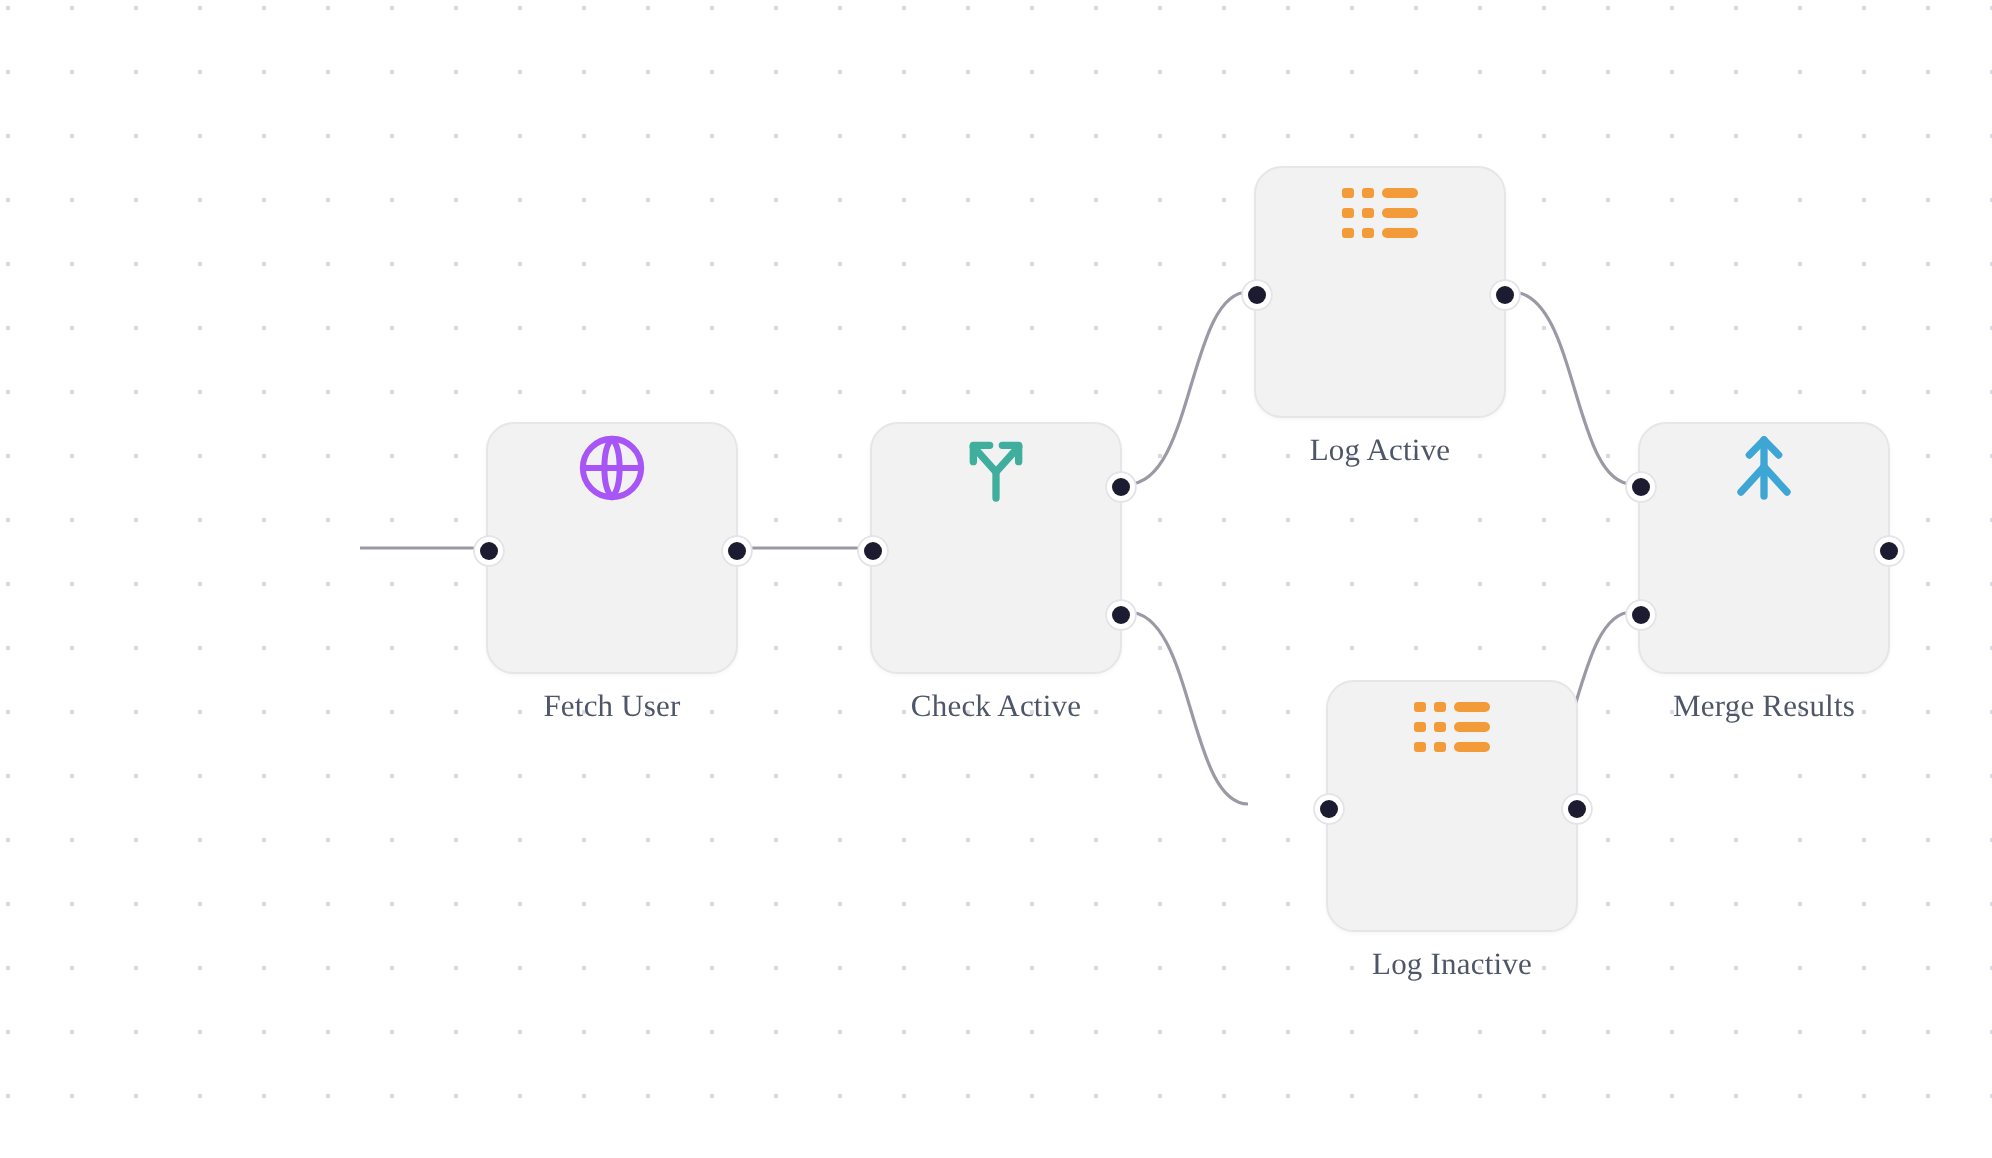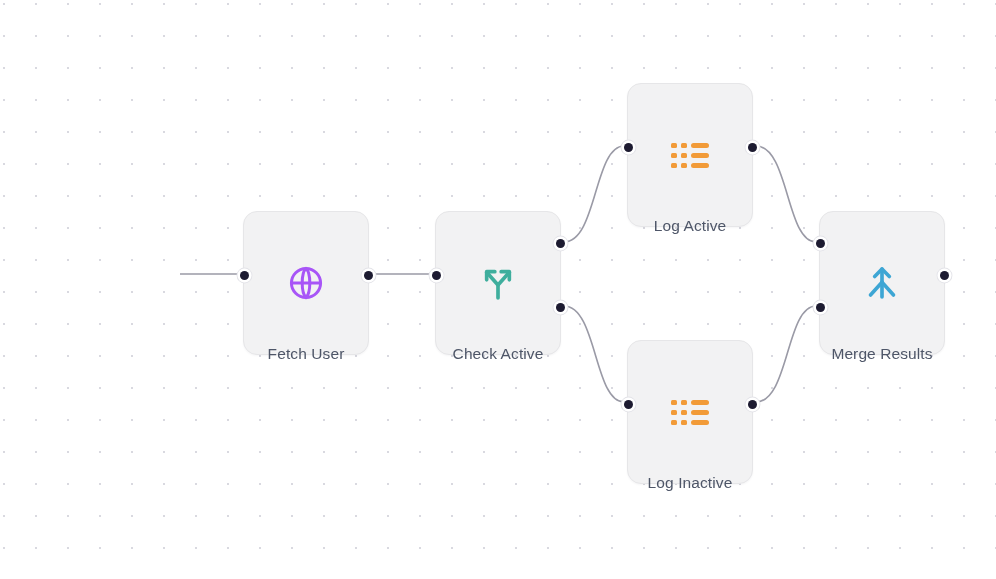--- a/index.html
+++ b/index.html
@@ -34,29 +34,29 @@
     width: 996px;
     height: 579px;
     pointer-events: none;
     z-index: 1;
   }
 
   
   .node {
     position: absolute;
     width: 126px;
-    height: 144px;
+    height: 126px;
     border-radius: 14px;
     background: #f2f2f3;
     border: 1px solid #e6e6e8;
     box-shadow: 0 1px 2px rgba(16, 24, 40, 0.04);
     display: flex;
-    align-items: center;
     justify-content: center;
     z-index: 3;
+    font-family: Liberation Serif, serif;
   }
 
   .node-icon {
     width: 44px;
     height: 44px;
     display: flex;
     align-items: center;
     justify-content: center;
   }
 
@@ -180,21 +180,21 @@
           <span class="list-sq"></span>
           <span class="list-bar"></span>
         </div>
       </div>
     </div>
     <span class="port in mid"></span>
     <span class="port out mid"></span>
     <span class="node-label">Log Active</span>
   </div>
 
-  <div class="node" style="left:627px; top:340px;">
+  <div class="node" style="left:663px; top:340px;">
     <div class="node-icon">
       <div class="list-icon">
         <div class="list-row">
           <span class="list-sq"></span>
           <span class="list-sq"></span>
           <span class="list-bar"></span>
         </div>
         <div class="list-row">
           <span class="list-sq"></span>
           <span class="list-sq"></span>

